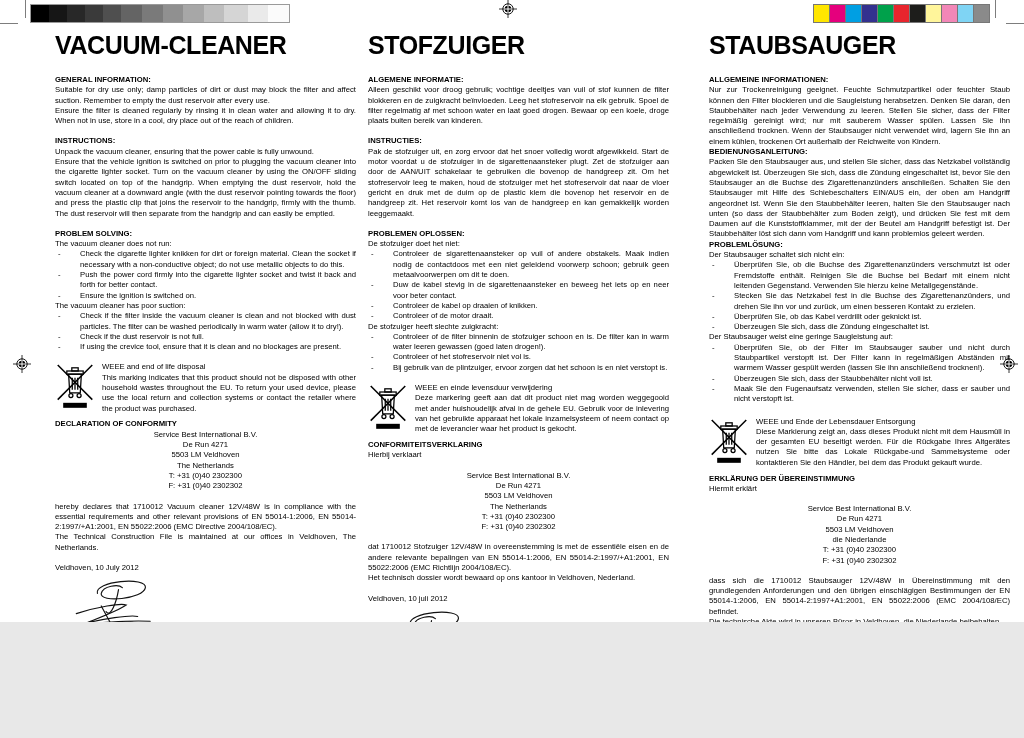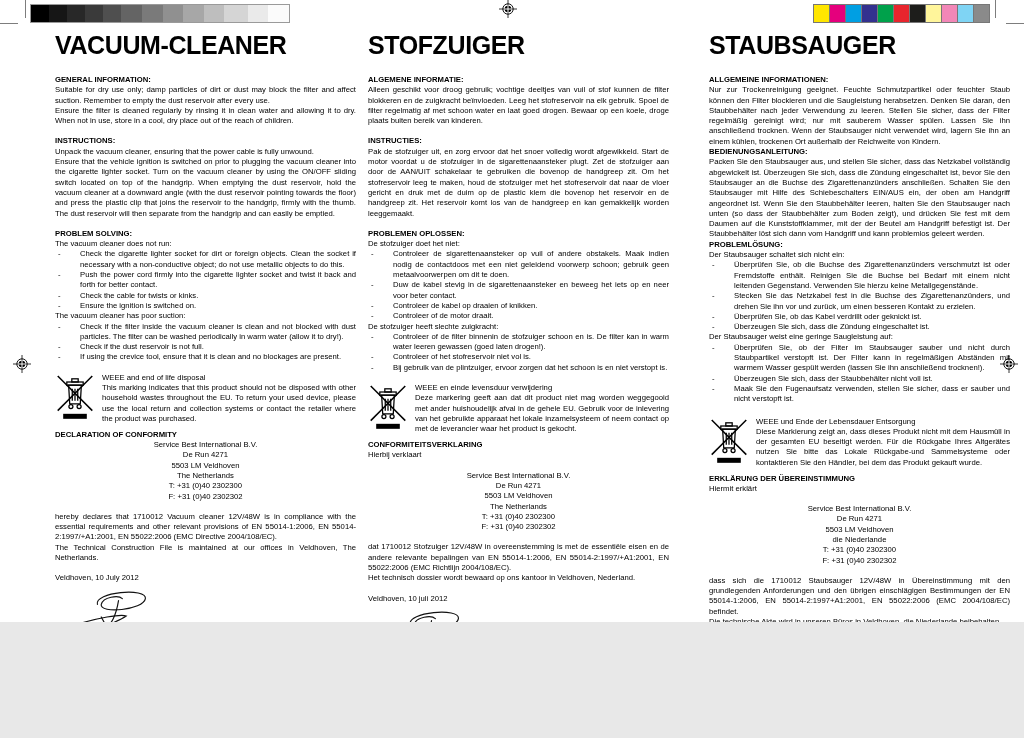--- a/index.html
+++ b/index.html
@@ -112,23 +112,22 @@
         <p class="body">Ensure the filter is cleaned regularly by rinsing it in clean water and allowing it to dry. When not in use, store in a cool, dry place out of the reach of children.</p>
       </div>
       <div class="section">
         <div class="h">INSTRUCTIONS:</div>
         <p class="body">Unpack the vacuum cleaner, ensuring that the power cable is fully unwound.</p>
         <p class="body">Ensure that the vehicle ignition is switched on prior to plugging the vacuum cleaner into the cigarette lighter socket. Turn on the vacuum cleaner by using the ON/OFF sliding switch located on top of the handgrip. When emptying the dust reservoir, hold the vacuum cleaner at a downward angle (with the dust reservoir pointing towards the floor) and press the plastic clip that joins the reservoir to the handgrip, firmly with the thumb. The dust reservoir will then separate from the handgrip and can easily be emptied.</p>
       </div>
       <div class="section">
         <div class="h">PROBLEM SOLVING:</div>
         <p class="body">The vacuum cleaner does not run:</p>
-        <div class="body bullet">Check the cigarette lighter socket for dirt or foreign objects. Clean the socket if necessary with a non-conductive object; do not use metallic objects to do this.</div>
+        <div class="body bullet">Check the cigarette lighter knikken for dirt or foreign material. Clean the socket if necessary with a non-conductive object; do not use metallic objects to do this.</div>
         <div class="body bullet">Push the power cord firmly into the cigarette lighter socket and twist it back and forth for better contact.</div>
-        <div class="body bullet">Check the cable for twists or kinks.</div>
         <div class="body bullet">Ensure the ignition is switched on.</div>
         <p class="body">The vacuum cleaner has poor suction:</p>
         <div class="body bullet">Check if the filter inside the vacuum cleaner is clean and not blocked with dust particles. The filter can be washed periodically in warm water (allow it to dry!).</div>
         <div class="body bullet">Check if the dust reservoir is not full.</div>
         <div class="body bullet">If using the crevice tool, ensure that it is clean and no blockages are present.</div>
       </div>
       <div class="weee">
         <div class="weee-icon"><svg width="40" height="48" viewBox="0 0 44 52">
             <g fill="none" stroke="#000" stroke-width="1.4">
               <rect x="18.5" y="6" width="7" height="3.5"></rect>

